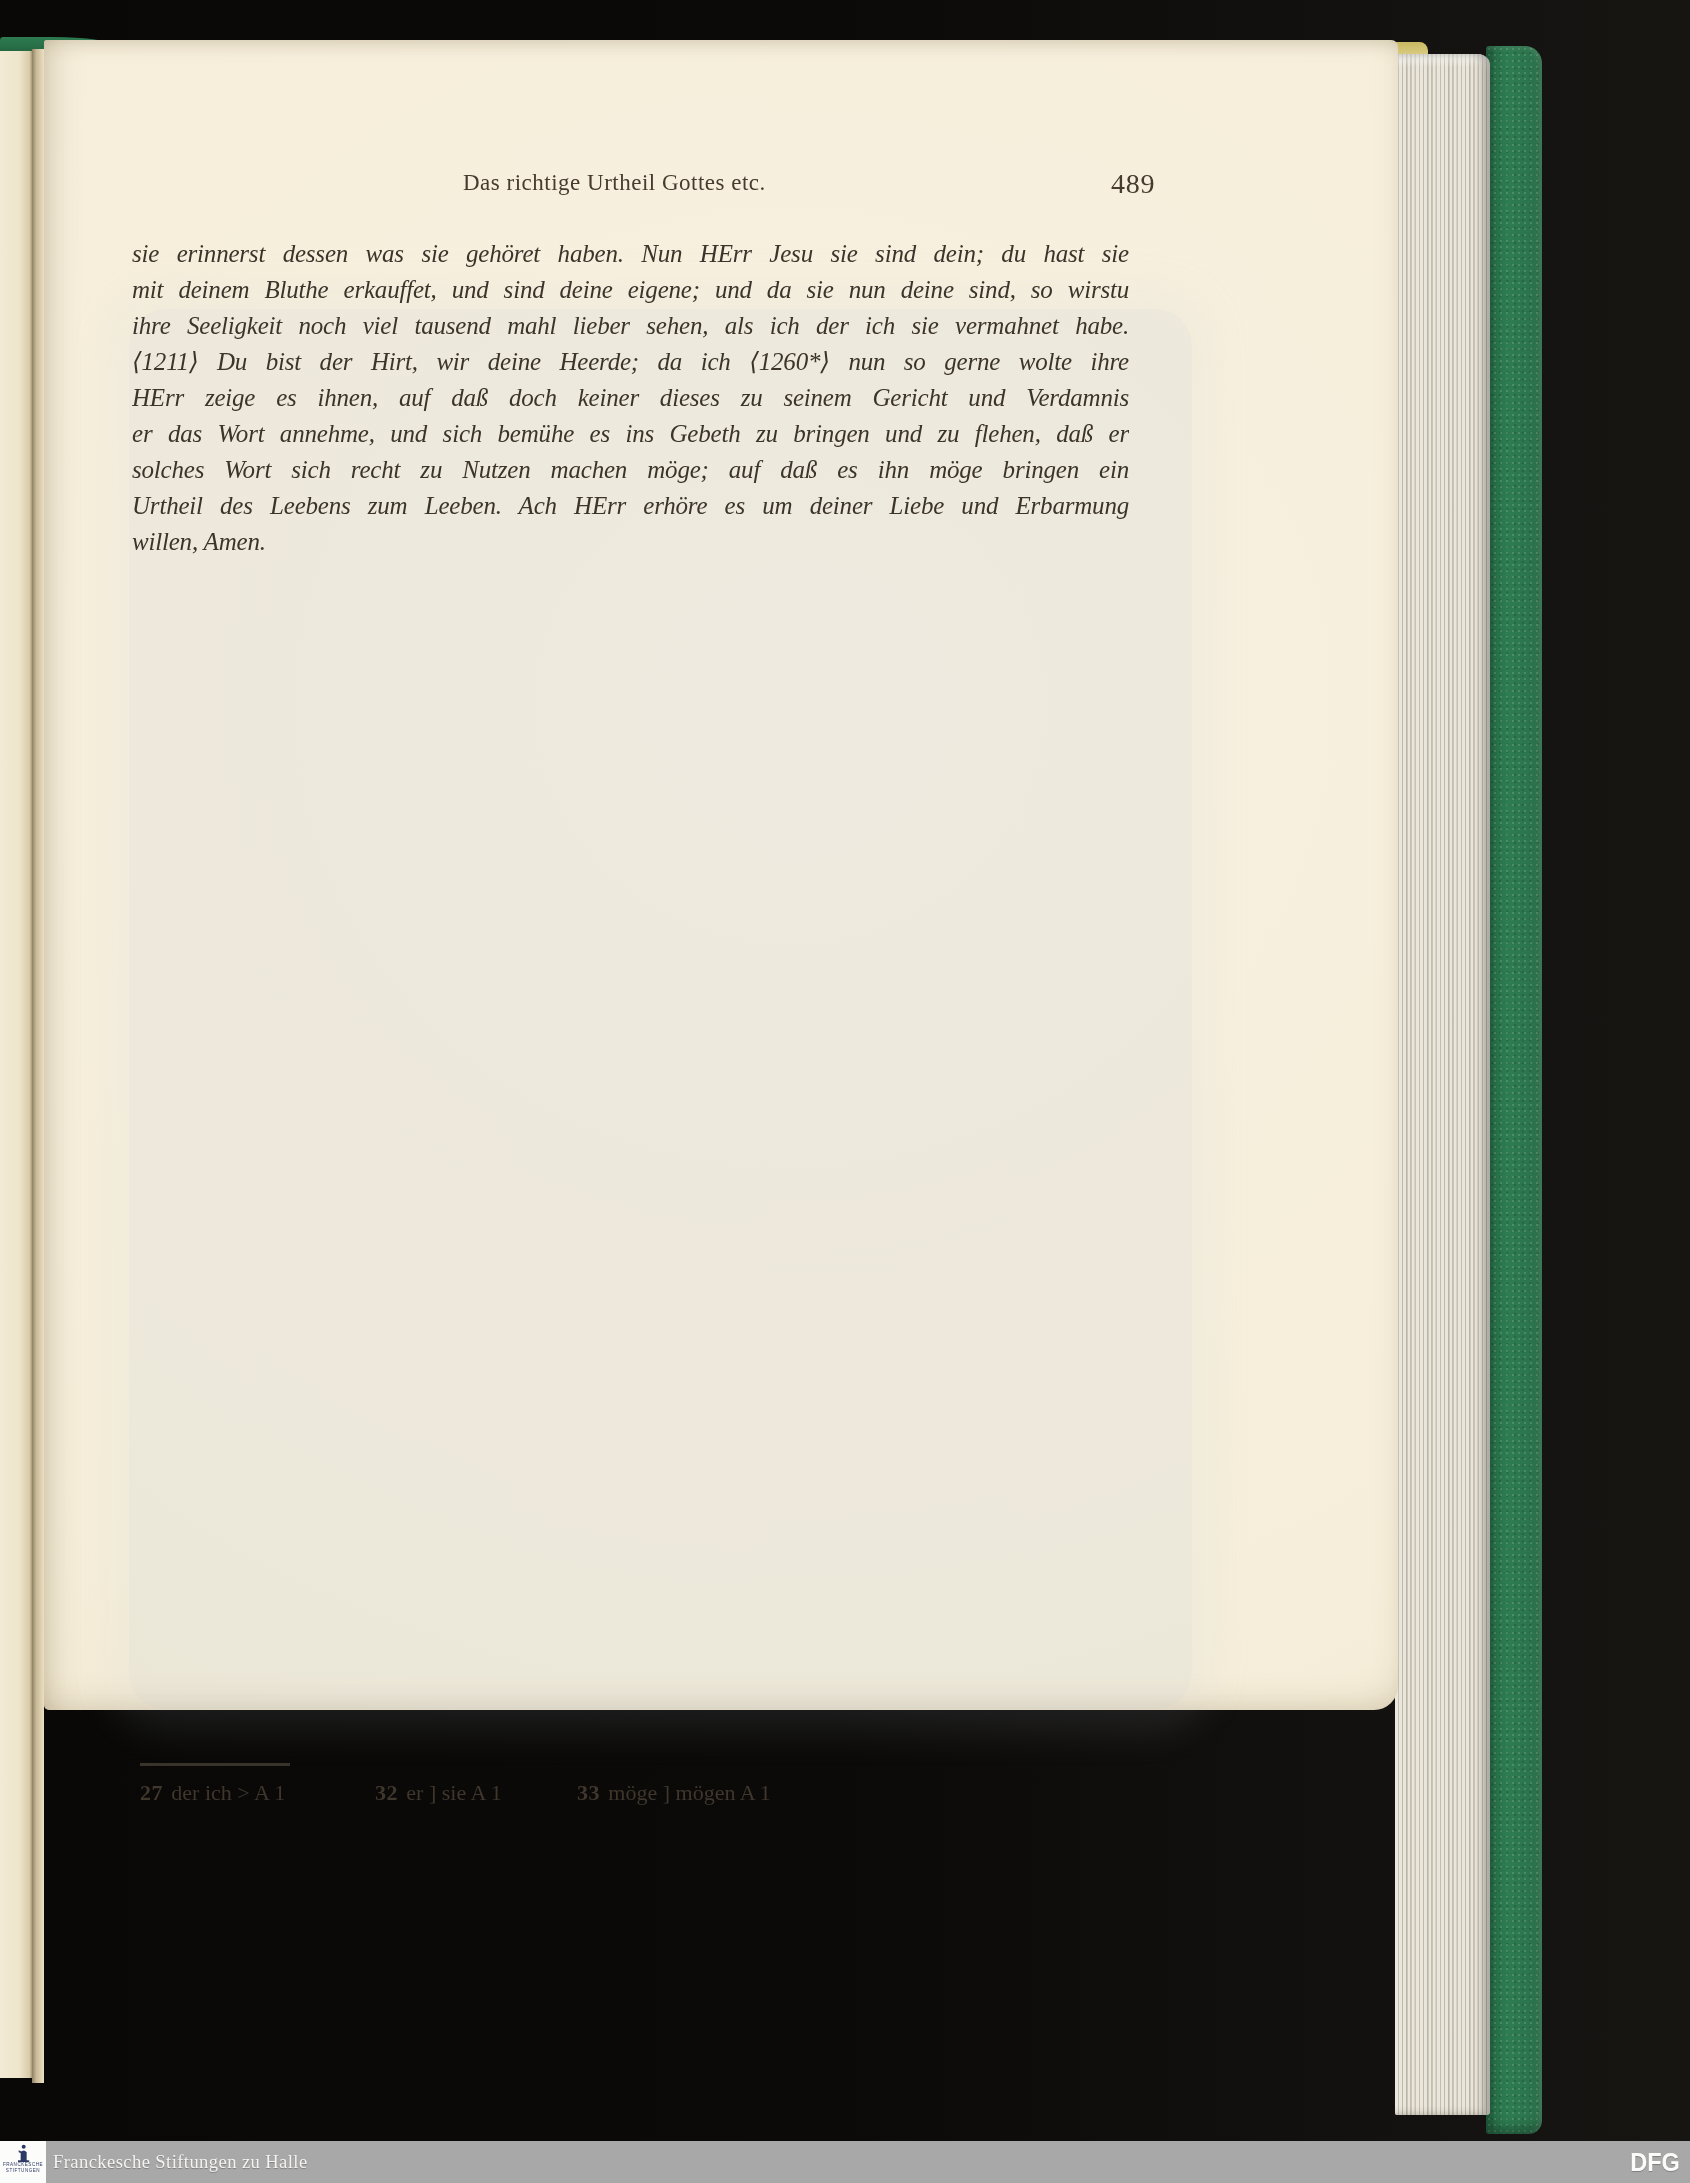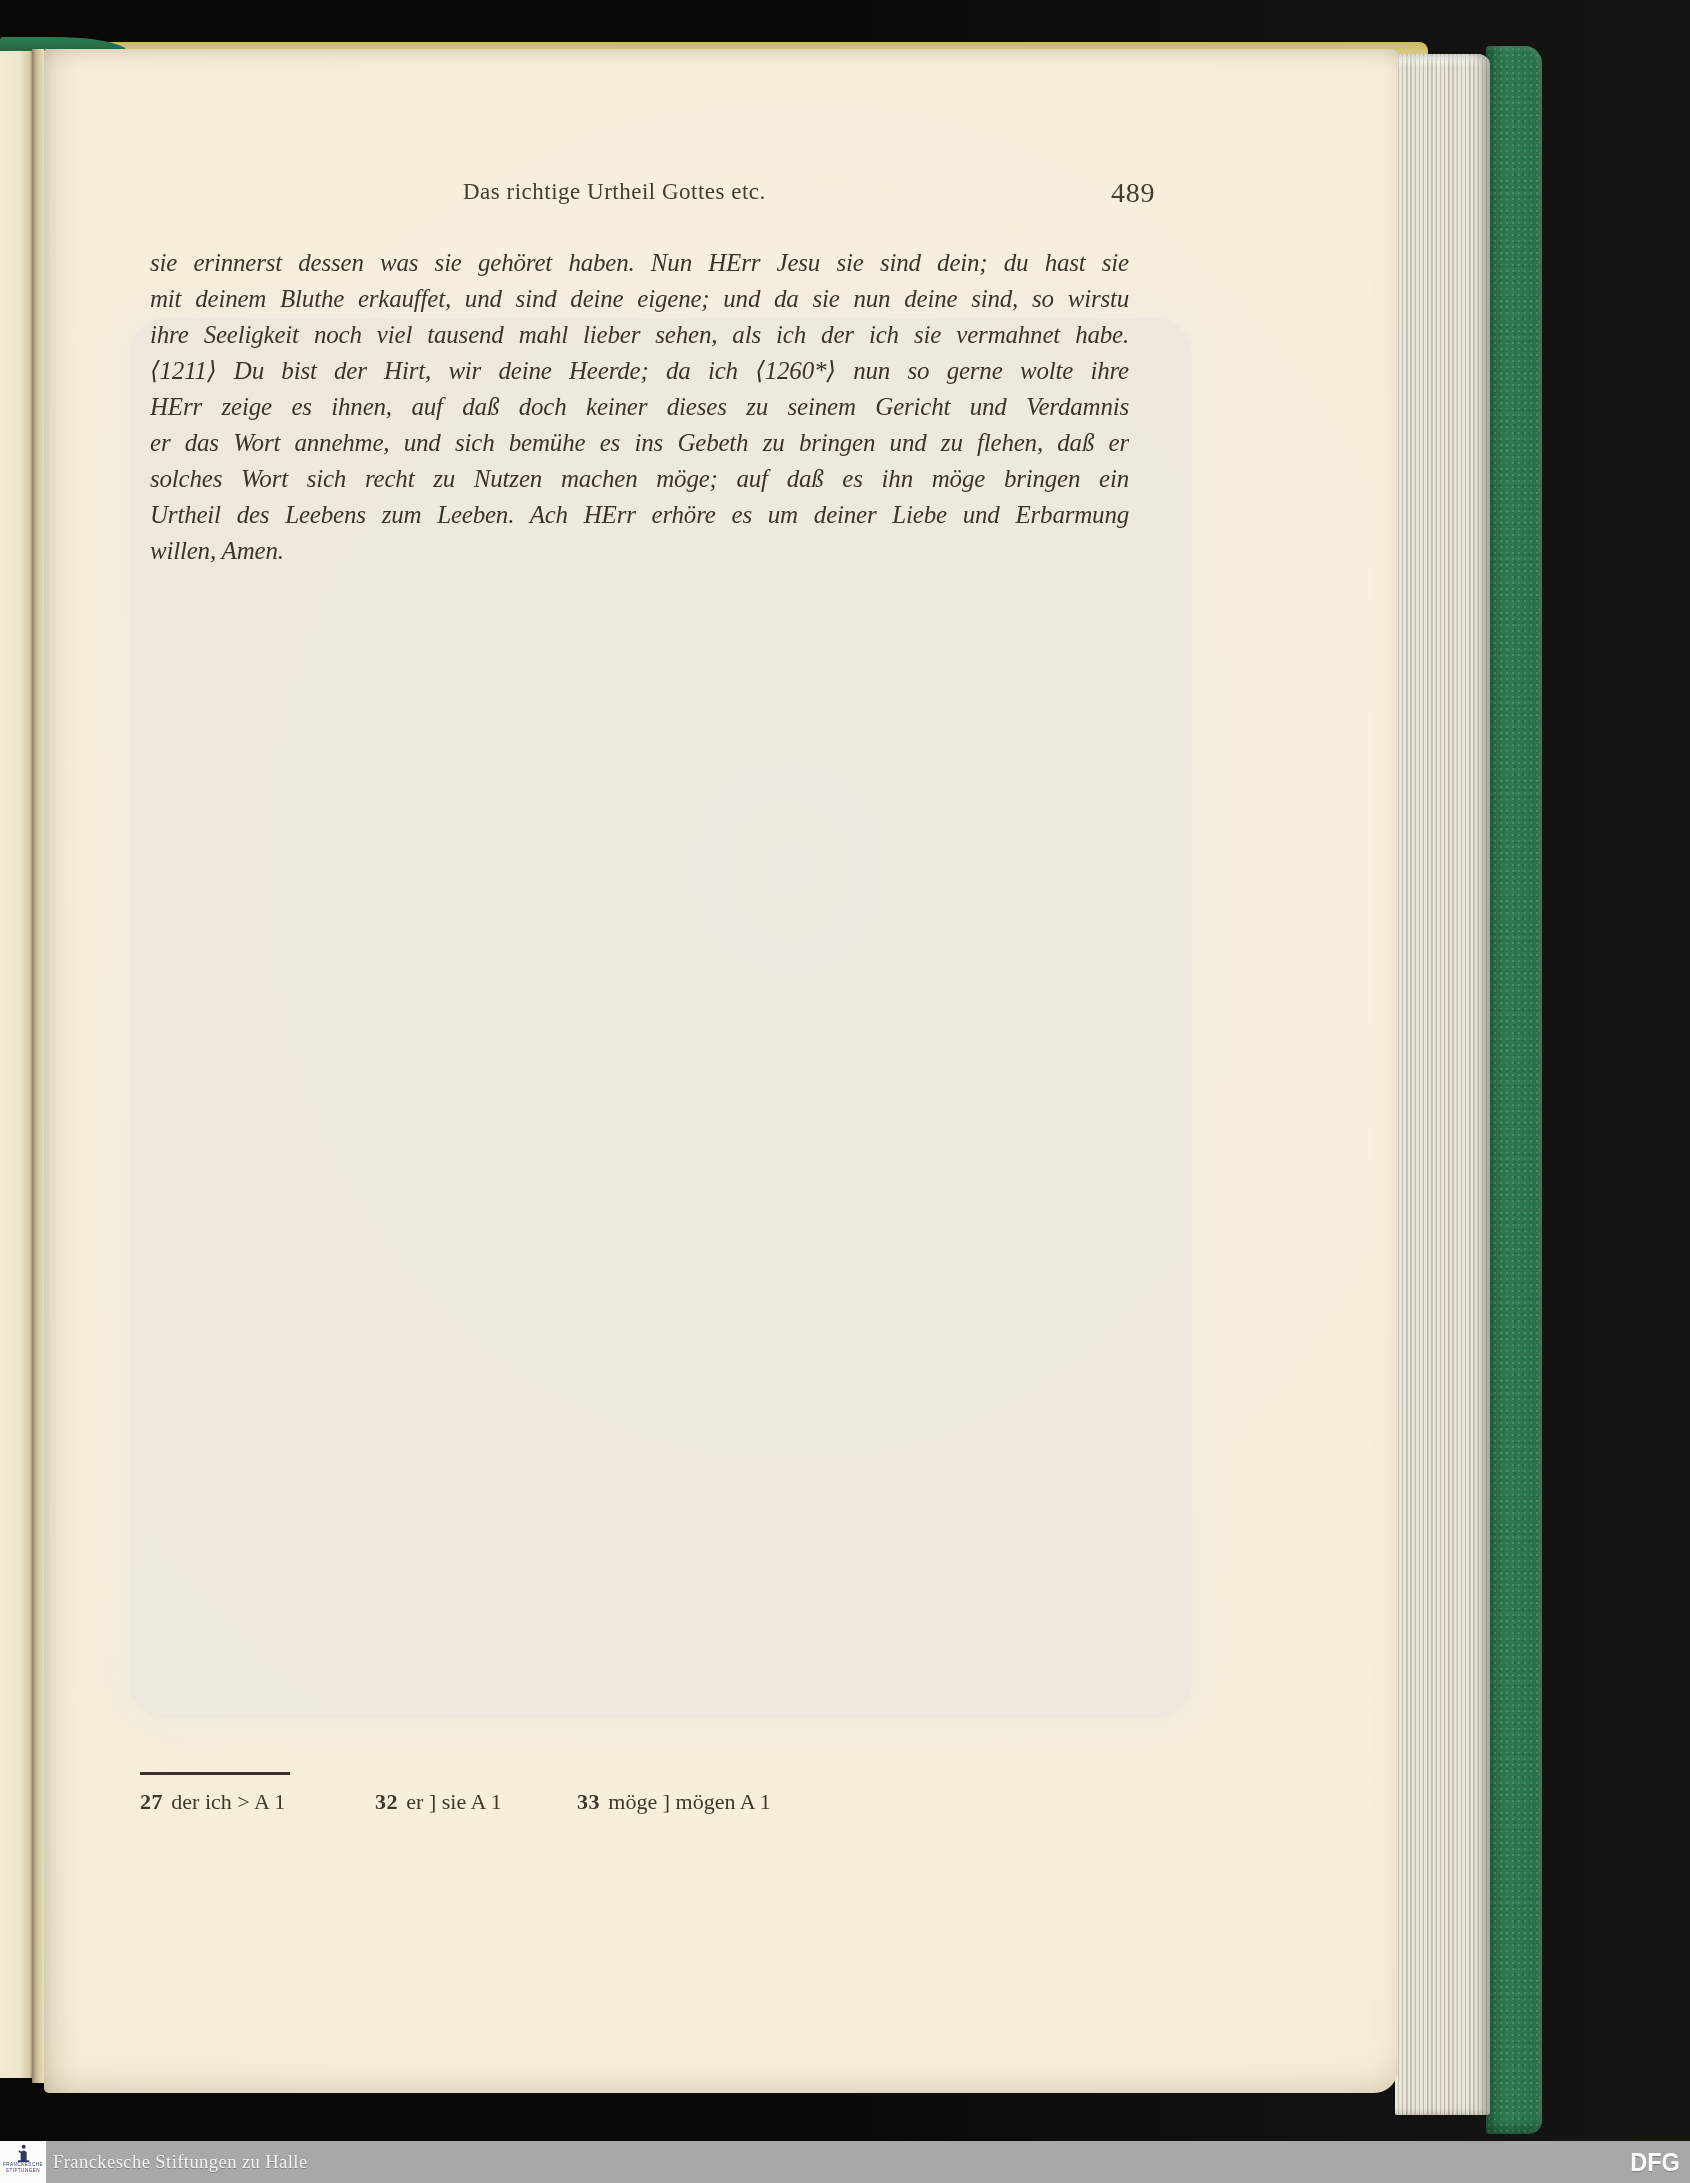--- a/index.html
+++ b/index.html
@@ -32,42 +32,42 @@
     border-radius:1.7px 12px 3.4px 1.7px;
     box-shadow:inset -6.8px 0 8.5px rgba(40,40,35,.35), inset 0 8.5px 6.8px rgba(255,255,255,.5);}
 
   
   .page-left{position:absolute;left:0;top:51px;width:32px;height:2027px;
     background:linear-gradient(90deg,#f2ead4 0%,#efe5cc 60%,#d8cba8 92%,#a8997a 100%);}
   .gutter{position:absolute;left:32px;top:49px;width:12px;height:2034px;
     background:linear-gradient(90deg,#8d7f62,#c7b996 35%,#ecdfc2 100%);}
 
   
-  .page{position:absolute;left:44px;top:49px;width:1354px;height:2044px;
+  .page{position:absolute;left:44px;top:40px;width:1354px;height:1670px;
     background:
       radial-gradient(ellipse 120% 90% at 55% 40%, #f8f1e1 0%, #f6eeda 70%, #f1e7cf 100%);
     border-radius:2.5px 6.8px 24px 5px;
     box-shadow:
       inset 22px 0 32px -18.6px rgba(110,90,50,.30),
       inset 0 13.5px 22px -15px rgba(110,90,50,.30),
       inset -10px -22px 37px -22px rgba(110,90,50,.22);}
 
   
   .showthrough{position:absolute;left:85px;top:269px;width:1063px;height:1400px;
     background:rgba(192,203,214,.17);border-radius:37px;
     box-shadow:0 0 39px 22px rgba(192,203,214,.10);}
 
   .running-head{position:absolute;left:419px;top:130px;font-size:23px;color:#463b2e;
     letter-spacing:0.5px;white-space:nowrap;}
   .page-number{position:absolute;left:1035px;top:128px;font-size:28px;color:#463b2e;letter-spacing:0.8px;margin-left:32px;}
 
   .textblock{position:absolute;left:88px;top:196px;width:997px;}
   .line{position:relative;height:36px;overflow:hidden;
     font-style:italic;font-size:25px;line-height:36px;color:#3c342b;
-    text-align:justify;text-align-last:justify;text-justify:inter-word;letter-spacing:-0.2px;margin-left:18px;}
+    text-align:justify;text-align-last:justify;text-justify:inter-word;letter-spacing:-0.2px;}
   .line.last{text-align-last:left;}
 
   .footnote-rule{position:absolute;left:96px;top:1723px;width:150px;height:2.5px;background:#3a332b;}
   .footnotes{position:absolute;left:0;top:1740px;width:1354px;height:34px;
     font-size:22px;color:#3f362c;text-align:center;}
   .fn-entry{position:absolute;top:0;white-space:nowrap;}
   .fn-entry:nth-child(1){left:96px;}
   .fn-entry:nth-child(2){left:331px;}
   .fn-entry:nth-child(3){left:533px;}
   .fn-num{font-weight:bold;margin-right:8.5px;letter-spacing:0.4px;}

